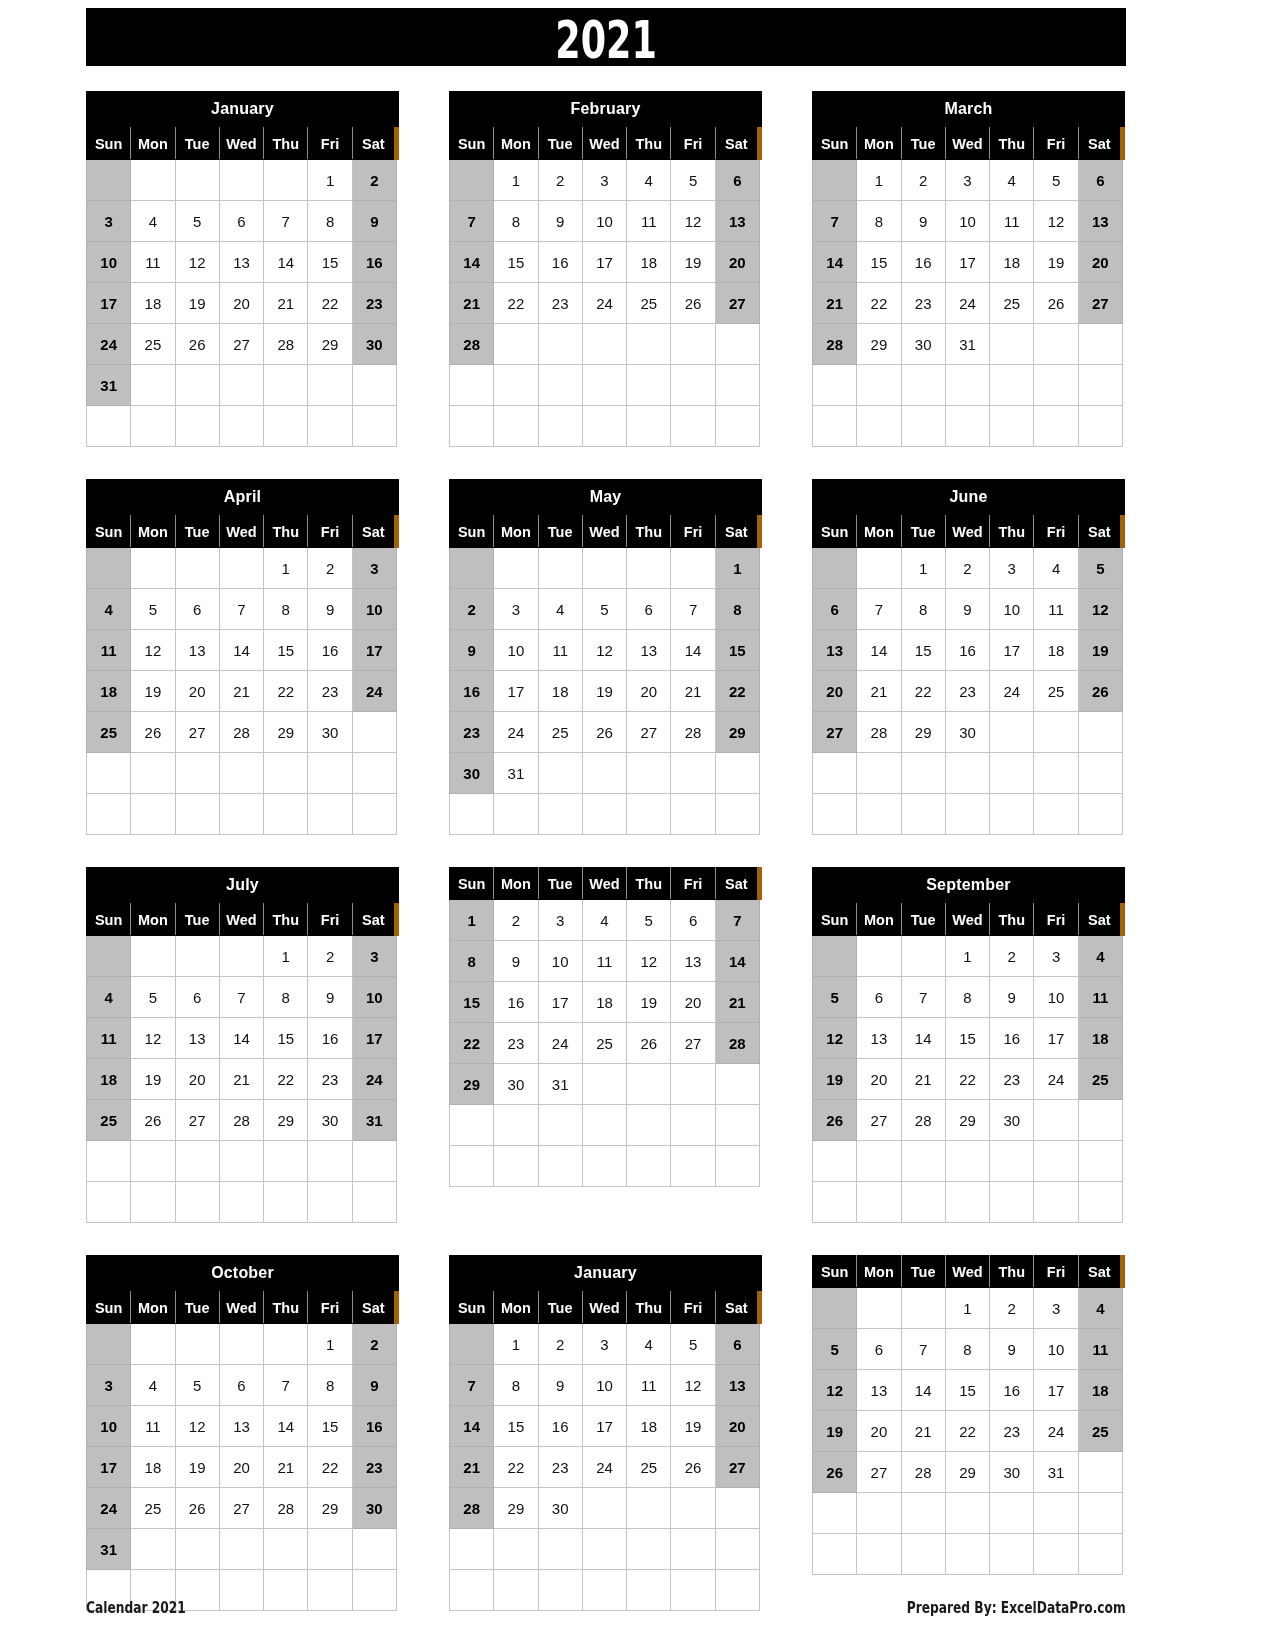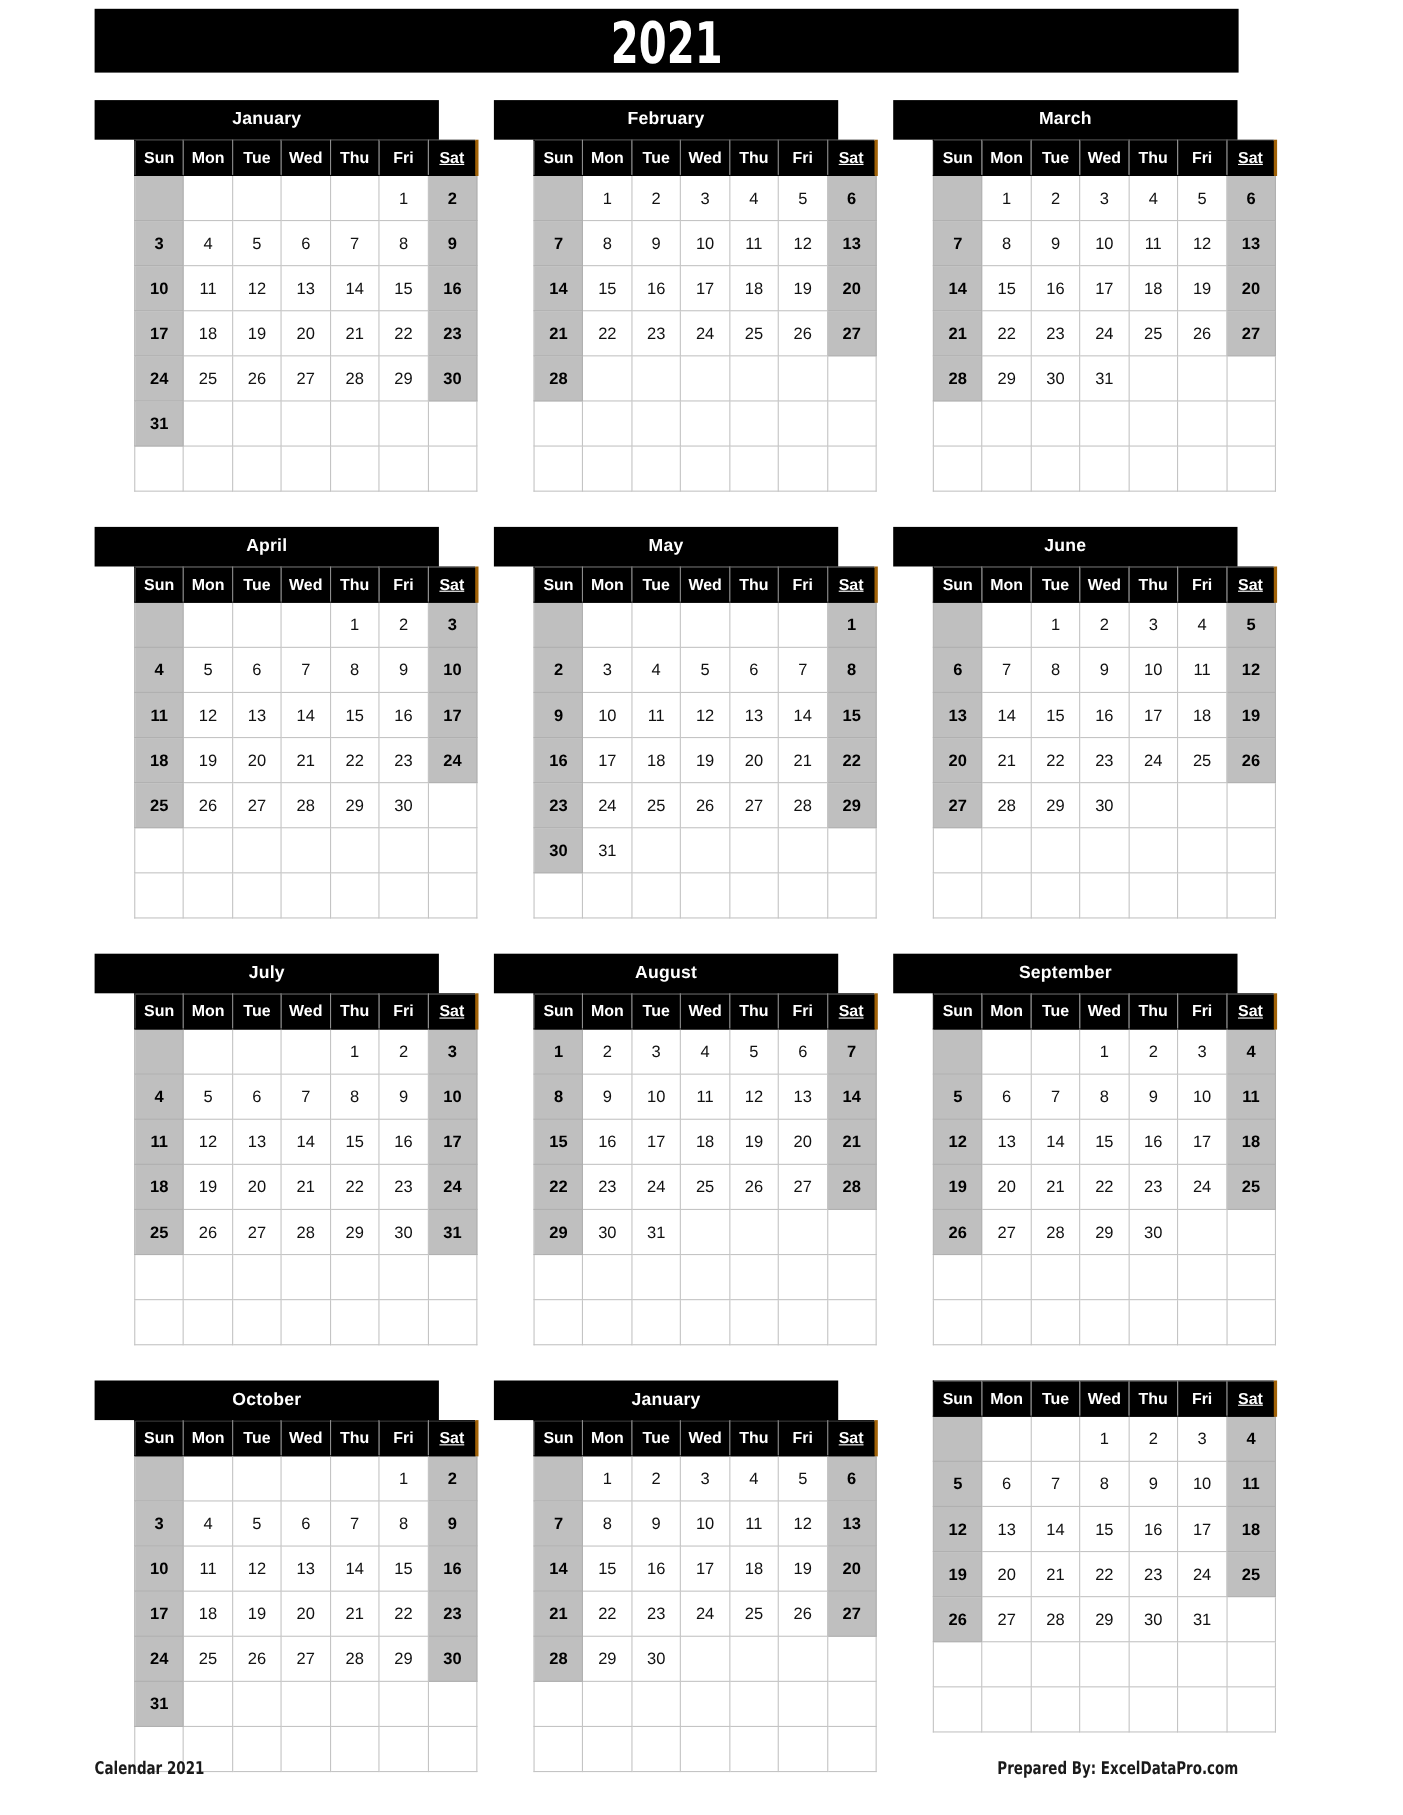--- a/index.html
+++ b/index.html
@@ -69,38 +69,37 @@
     justify-content: center;
     font-size: 16px;
     font-weight: bold;
     letter-spacing: 0.2px;
   }
 
   table.month-table {
     border-collapse: collapse;
     width: 313px;
     table-layout: fixed;
-    margin-left: 36px;
   }
 
   table.month-table th {
     background: #000000;
     color: #ffffff;
     font-size: 14.5px;
     font-weight: bold;
     height: 31px;
     text-align: center;
     border-left: 1px solid #8c8c8c;
     border-right: 1px solid #8c8c8c;
     border-top: 1px solid #000000;
     border-bottom: 1px solid #000000;
     padding: 0;
   }
   table.month-table th:first-child { border-left: 1px solid #000000; }
-  table.month-table th:last-child  { border-right: 3px solid #a16207; text-decoration: underline; }
+  table.month-table th:last-child  { border-right: 5px solid #a16207; }
 
   table.month-table td {
     height: 40px;
     text-align: center;
     vertical-align: middle;
     font-size: 15px;
     color: #111111;
     background: #ffffff;
     border: 1px solid #c4c4c4;
     padding: 0;
@@ -709,21 +708,20 @@
               <td class="empty"></td>
               <td class="empty"></td>
               <td class="empty"></td>
               <td class="empty"></td>
               <td class="empty"></td>
             </tr>
           </tbody>
         </table>
       </div>
       <div class="month-block">
-        <div class="month-title">August</div>
         <table class="month-table">
           <thead>
             <tr>
               <th>Sun</th>
               <th>Mon</th>
               <th>Tue</th>
               <th>Wed</th>
               <th>Thu</th>
               <th>Fri</th>
               <th>Sat</th>

